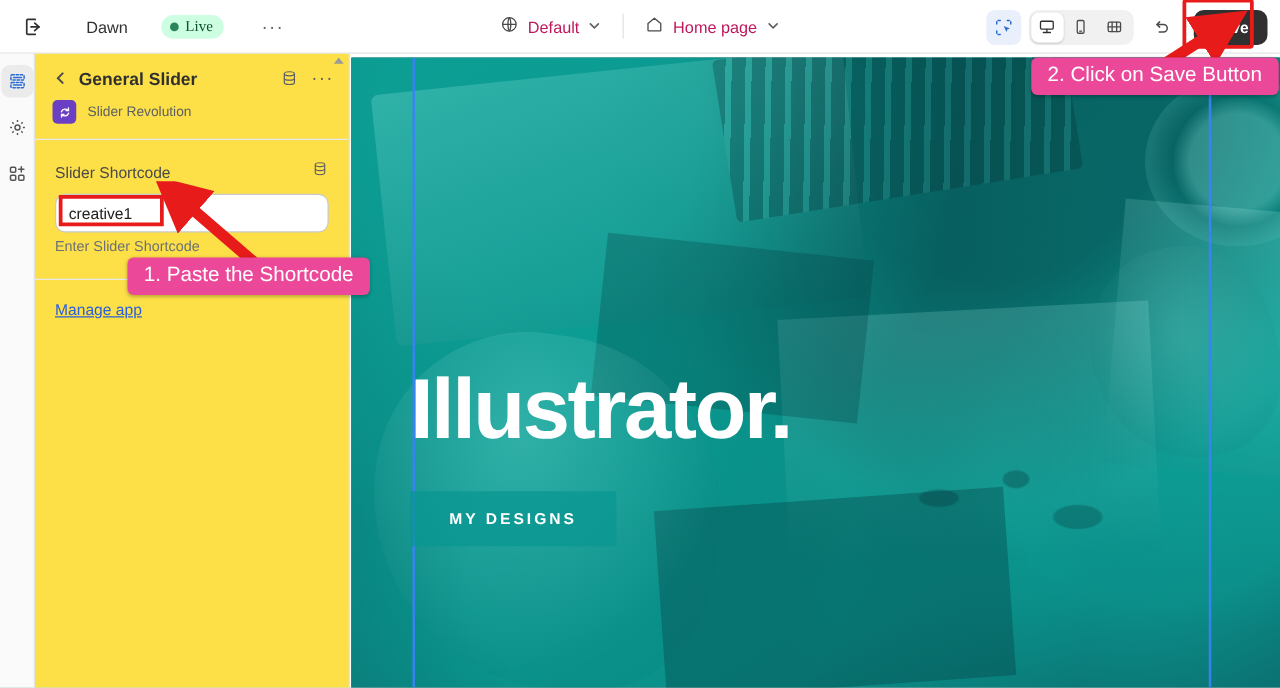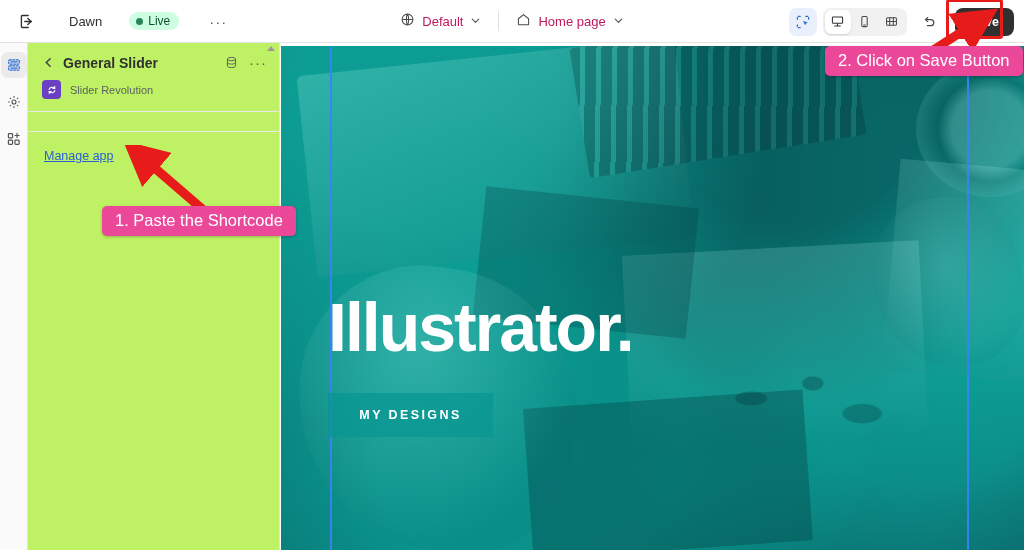--- a/index.html
+++ b/index.html
@@ -20,21 +20,21 @@
     width: 28px; height: 28px; display: flex; align-items: center; justify-content: center;
     border-radius: 6px; cursor: pointer;
   }
   .theme-name {
     font-size: 13px; color: #303030; margin-left: 14px; font-weight: 400;
     white-space: nowrap;
   }
   .live-badge {
     margin-left: 12px; background: #cdfee1; color: #0c5132;
     border-radius: 10px; padding: 2px 9px 2px 7px; font-size: 12px;
-    display: flex; align-items: center; gap: 5px; white-space: nowrap;
+    display: flex; align-items: center; gap: 5px; white-space: nowrap; font-family: Liberation Serif, serif;
   }
   .live-dot { width: 7px; height: 7px; border-radius: 50%; background: #29845a; display:inline-block; }
   .more-btn {
     margin-left: 11px; width: 26px; height: 26px; border-radius: 6px;
     display: flex; align-items: center; justify-content: center;
     color: #5c5f62; font-size: 15px; letter-spacing: 1px; cursor: pointer;
   }
 
   .tb-center {
     position: absolute; left: 0; right: 0; margin: 0 auto;
@@ -86,21 +86,21 @@
   }
   .rail-btn {
     width: 26px; height: 26px; border-radius: 7px; display: flex;
     align-items: center; justify-content: center; cursor: pointer; color: #545454;
   }
   .rail-btn.active { background: #ebebeb; color: #1f6fd0; }
 
   
   .sidebar {
     position: absolute; left: 28px; top: 43px; width: 252px; height: 507px;
-    background: #bef264; border-right: 1px solid #e3e3e3; overflow: hidden;
+    background: #fde047; border-right: 1px solid #e3e3e3; overflow: hidden;
   }
   .sb-head {
     display: flex; align-items: center; padding: 11px 10px 4px 14px; gap: 8px;
   }
   .back-chevron { color: #4a4a4a; cursor: pointer; display:flex; align-items:center; }
   .sb-title { font-size: 14px; font-weight: 700; color: #303030; flex: 1; }
   .sb-head-icon { color: #5c5f62; cursor: pointer; display:flex; align-items:center; }
   .sb-dots { color: #5c5f62; font-size: 15px; letter-spacing:1px; cursor:pointer; padding:0 2px; }
 
   .app-row { display: flex; align-items: center; gap: 9px; padding: 5px 14px 12px 14px; }
@@ -394,20 +394,37 @@
         <path d="M14.5 7.2A5.6 5.6 0 0 0 5.2 9.1"></path>
           <path d="M5.5 12.8a5.6 5.6 0 0 0 9.3-1.9"></path>
         <path d="M14.6 4v3.4h-3.3M5.4 16v-3.4h3.3"></path>
       </svg>
     </span>
     <span class="app-name">Slider Revolution</span>
   </div>
 
   <div class="sb-sep"></div>
 
+  <div class="field-block">
+    <div class="field-label-row">
+      <span class="field-label">Slider Shortcode</span>
+      <span>
+        <svg width="14" height="14" viewBox="0 0 20 20" fill="none" stroke="#5c5f62" stroke-width="1.3">
+          <ellipse cx="10" cy="5.4" rx="5.4" ry="2.2"></ellipse>
+          <path d="M4.6 5.4v9.2c0 1.2 2.4 2.2 5.4 2.2s5.4-1 5.4-2.2V5.4"></path>
+          <path d="M4.6 10c0 1.2 2.4 2.2 5.4 2.2s5.4-1 5.4-2.2"></path>
+        </svg>
+      </span>
+    </div>
+    <div class="input-wrap">
+      <input class="text-input" type="text" value="creative1" style="">
+      <div class="redbox-input"></div>
+    </div>
+    <div class="help-text">Enter Slider Shortcode</div>
+  </div>
 
   <div class="sb-sep2"></div>
 
   <a class="manage-link">Manage app</a>
 
   <div class="sb-scroll-caret"></div>
   <div class="sb-scroll"></div>
 </div>
 
 <div class="canvas">

